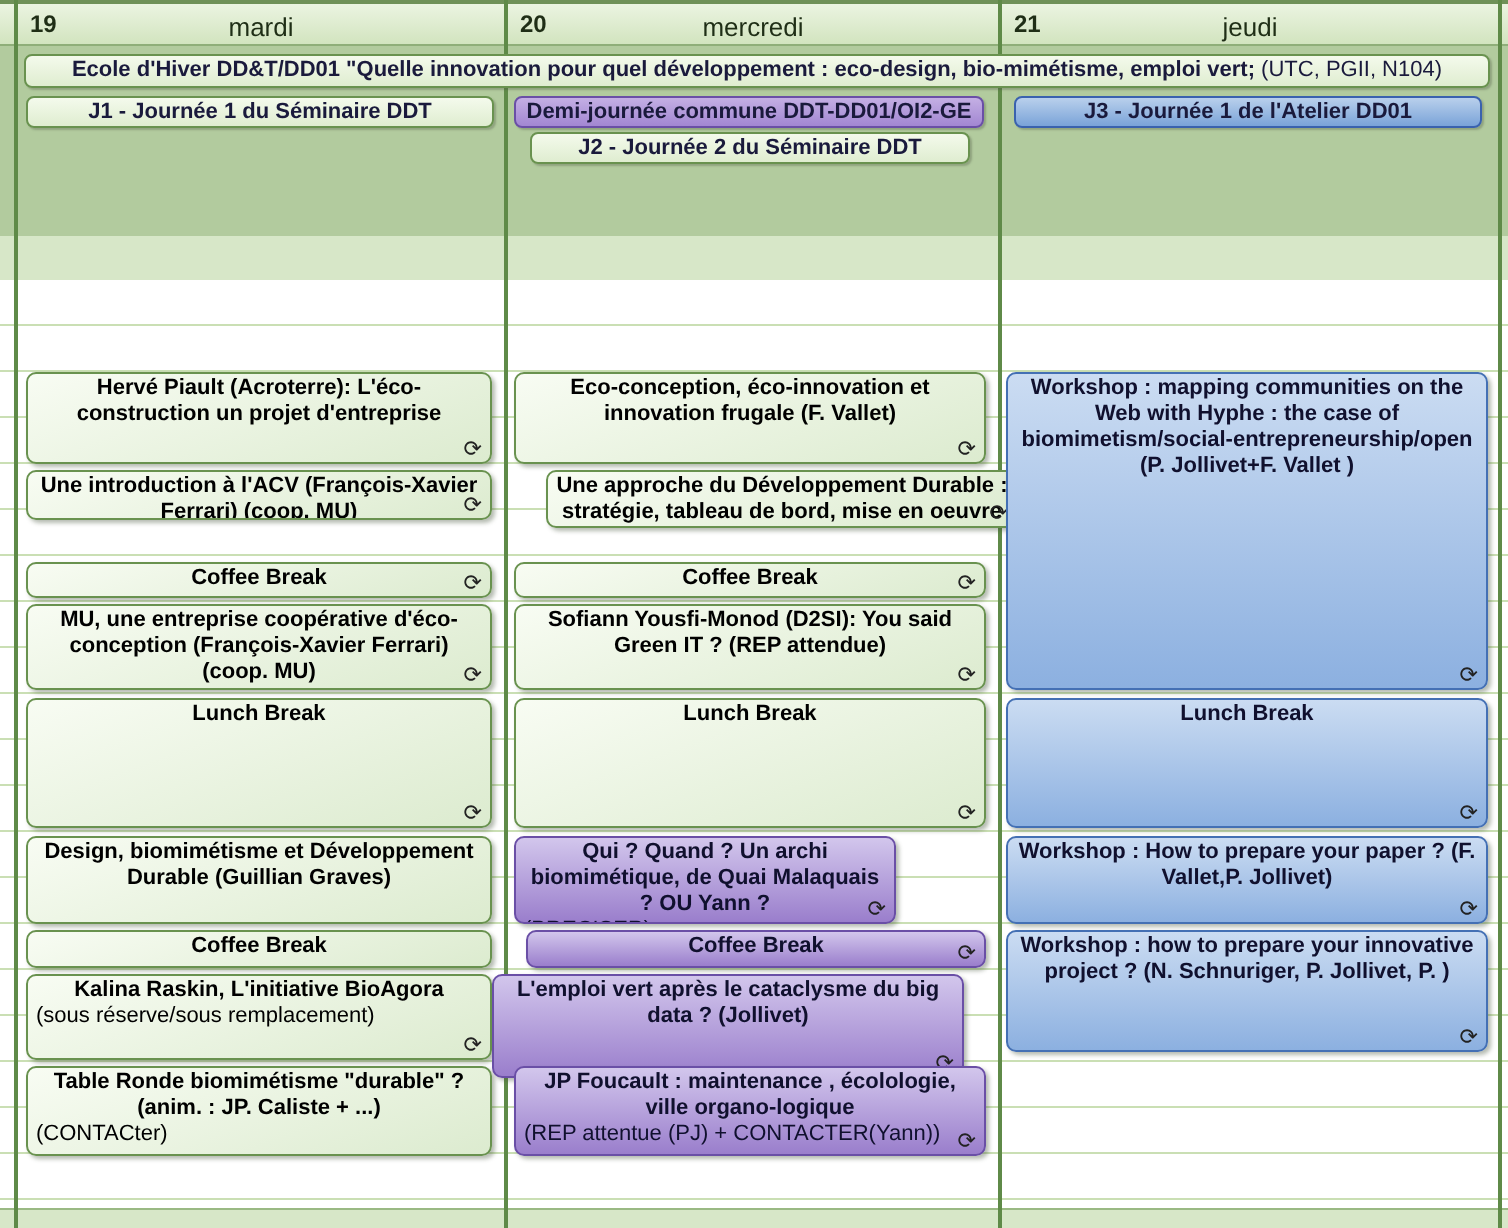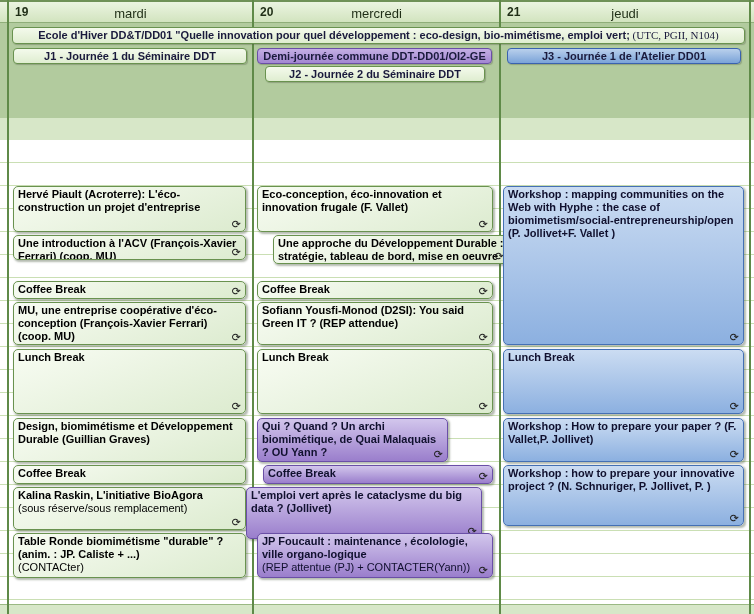--- a/index.html
+++ b/index.html
@@ -18,28 +18,28 @@
   .vline{position:absolute;top:0;height:614px;width:2px;background:#5f8a48;}
   .dayhdr{position:absolute;top:2px;height:20px;color:#1f2e16;}
   .dayhdr .num{position:absolute;left:6px;top:3px;font-size:12px;font-weight:bold;}
   .dayhdr .name{display:block;text-align:center;margin-top:4px;font-size:13px;}
   .banner{position:absolute;box-sizing:border-box;border:1px solid #69924f;border-radius:4px;
           text-align:center;font-size:11px;font-weight:bold;color:#1a1a3c;
           overflow:hidden;white-space:nowrap;box-shadow:1px 1px 1px rgba(80,90,70,.35);}
   .banner.green{background:linear-gradient(180deg,#f4faec,#dfedd0);}
   .banner.purple{background:linear-gradient(180deg,#c4afe4,#a287d2);border-color:#6a4fa6;}
   .banner.blue{background:linear-gradient(180deg,#b9d0ec,#7aa3d8);border-color:#3a62ae;}
-  .banner .nb{font-weight:normal;font-family:Liberation Serif, serif;}
+  .banner .nb{font-weight:normal;}
   .ev{position:absolute;box-sizing:border-box;border:1px solid #69924f;border-radius:5px;
       padding:1px 4px;font-size:11px;line-height:13px;font-weight:bold;color:#000;
       overflow:hidden;overflow-wrap:break-word;box-shadow:1.5px 1.5px 2px rgba(70,85,60,.4);}
   .ev.green{background:linear-gradient(160deg,#f8fcf3,#dcebcf);}
   .ev.purple{background:linear-gradient(180deg,#d2c6ec,#9a7ecc);border-color:#6a4fa6;color:#10102e;}
   .ev.blue{background:linear-gradient(180deg,#cbdcf2,#8cb0e0);border-color:#4470b4;color:#10102e;}
-  .ev .t,.ev .t2{display:block;}
+  .ev .t,.ev .t2{display:block;text-align:center;}
   .ev .n{display:block;font-weight:normal;}
   .rec{position:absolute;right:4px;bottom:0px;font-family:"DejaVu Sans",sans-serif;
        font-size:11px;font-weight:normal;color:#222;line-height:13px;}
 </style>
 </head>
 <body>
 
 <div id="root">
 
   <div class="topline"></div>

